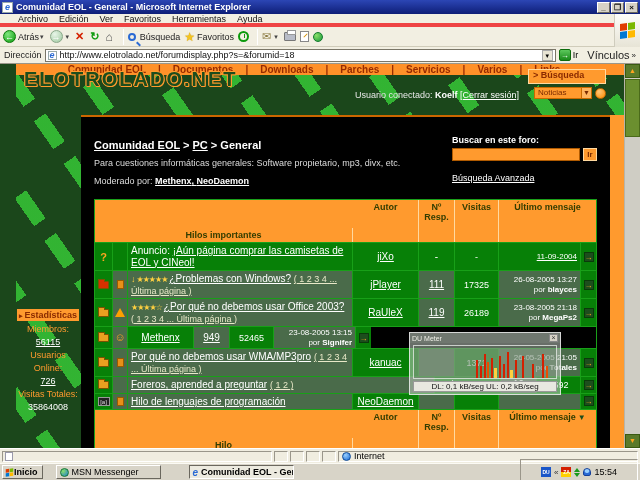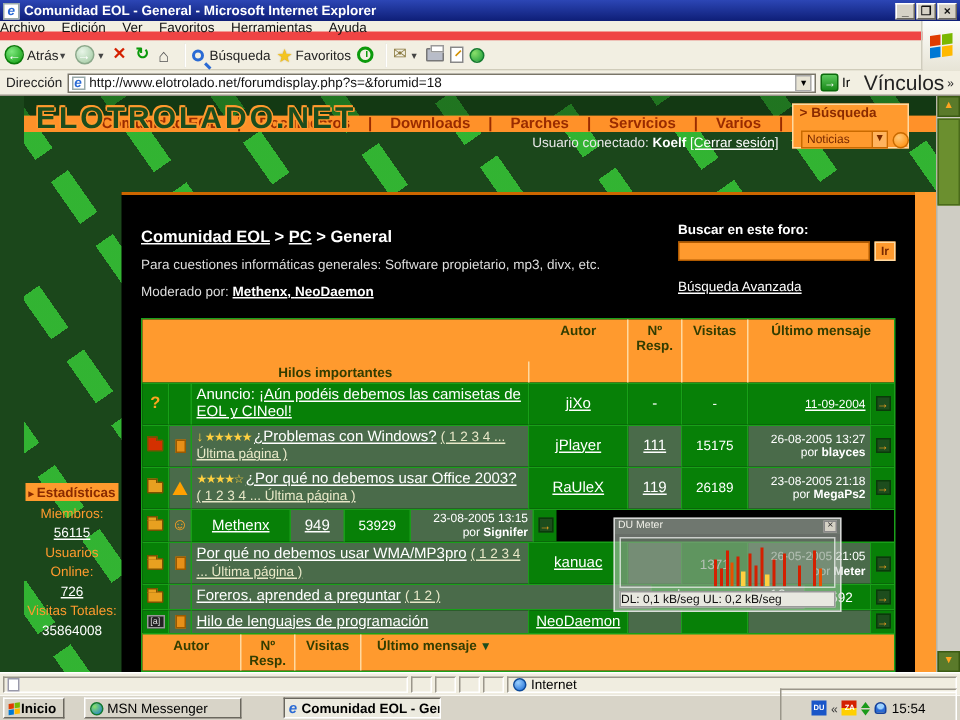--- a/index.html
+++ b/index.html
@@ -8,21 +8,21 @@
 
   
   .titlebar { height:14px; background:linear-gradient(180deg,#2c46b5,#0e1e77); display:flex; align-items:center; padding:0 2px; }
   .ie-doc { width:11px; height:11px; background:#fff; border:1px solid #9aa; margin-right:3px; display:flex; align-items:center; justify-content:center; }
   .ie-doc .e { color:#2a6ad4; font-weight:bold; font-size:9px; line-height:1; font-style:italic; }
   .titlebar .ttl { color:#fff; font-weight:bold; font-size:9px; flex:1; white-space:nowrap; overflow:hidden; }
   .wbtn { width:13px; height:11px; background:#d6d2c6; border:1px solid; border-color:#fff #6a675e #6a675e #fff; margin-left:1px; font-size:8px; line-height:9px; text-align:center; font-weight:bold; color:#111; }
   .wbtn.min::before{content:"_";} .wbtn.res::before{content:"❐";} .wbtn.cls::before{content:"×";}
 
   
-  .menubar { height:13px; background:#f2efe2; display:flex; align-items:center; padding-left:0; border-bottom:6px solid #ef4444; }
+  .menubar { height:13px; background:#f2efe2; display:flex; align-items:center; padding-left:18px; border-bottom:4px solid #ef4444; }
   .menuitem { margin-right:11px; font-size:9px; color:#111; }
   .winlogo { position:absolute; right:0; top:14px; width:26px; height:33px; background:linear-gradient(180deg,#fdfdfa,#e7e4d6); border-left:1px solid #cfccbd; display:flex; align-items:center; justify-content:center; z-index:5; }
   .flag { display:grid; grid-template-columns:7px 7px; grid-template-rows:7px 7px; gap:1px; transform:skewY(-8deg); }
   .flag i:nth-child(1){background:#e03c00;} .flag i:nth-child(2){background:#7ab800;}
   .flag i:nth-child(3){background:#0078d4;} .flag i:nth-child(4){background:#ffb900;}
 
   
   .toolbar { height:20px; background:#f2efe2; display:flex; align-items:center; padding-left:3px; border-bottom:1px solid #d0ccba; }
   .tbtn { display:flex; align-items:center; margin-right:4px; font-size:9px; color:#222; }
   .cir { width:13px; height:13px; border-radius:50%; display:inline-flex; align-items:center; justify-content:center; color:#fff; font-size:9px; font-weight:bold; margin-right:2px; }
@@ -48,36 +48,36 @@
 
   
   .addressbar { height:17px; background:#f2efe2; display:flex; align-items:center; padding:0 2px 0 4px; border-bottom:1px solid #9a968a; }
   .addr-label { font-size:9px; color:#222; margin-right:3px; }
   .addr-field { flex:1; height:13px; background:#fff; border:1px solid #7a7668; display:flex; align-items:center; padding:0 2px; }
   .addr-field .ie-doc { width:9px; height:9px; }
   .addr-url { font-size:9px; color:#111; flex:1; white-space:nowrap; overflow:hidden; }
   .addr-drop { width:11px; height:11px; background:#e8e4d4; border:1px solid #aaa; font-size:7px; text-align:center; line-height:9px; }
   .go-btn { display:flex; align-items:center; margin:0 3px; font-size:9px; }
   .go-ico { width:12px; height:12px; background:linear-gradient(180deg,#5cc85c,#1a8a1a); border:1px solid #0c6a0c; color:#fff; font-size:8px; text-align:center; line-height:11px; margin-right:2px; border-radius:2px; }
-  .links-lbl { font-size:14px; color:#222; margin:0 2px 0 6px;text-align:center; }
+  .links-lbl { font-size:11px; color:#222; margin:0 2px 0 6px;text-align:center; }
   .chev { font-size:8px; color:#222; margin-right:2px; }
 
   
   .viewport { height:384px; display:flex; background:#1b471b; position:relative;padding-left:16px; }
   .page { flex:1; display:flex; flex-direction:column; overflow:hidden; position:relative;
     background-color:#1b471b;
     background-image:
       repeating-linear-gradient(-35deg, rgba(27,71,27,0) 0 34px, rgba(27,71,27,1) 34px 52px),
       repeating-linear-gradient(55deg, transparent 0 22px, rgba(58,216,58,.75) 22px 36px, transparent 36px 60px);
   }
   
   .site-header { height:40px; position:relative; background:rgba(10,40,10,.45); }
   .logo { position:absolute; left:8px; top:4px; font-size:20px; font-weight:900; letter-spacing:2px; color:#1d4d1d; text-transform:uppercase;
     text-shadow:-1px 0 #ff9a2e, 1px 0 #ff9a2e, 0 -1px #ff9a2e, 0 1px #ff9a2e, 1px 1px #ff9a2e, -1px -1px #ff9a2e; }
-  .hdr-search { position:absolute; right:18px; top:5px; width:78px; height:30px; background:#ff9a2e; border:1px solid #ffd9a0; color:#8a2a00; font-weight:bold; font-size:9px; line-height:11px; padding-left:4px; }
+  .hdr-search { position:absolute; right:18px; top:5px; width:78px; height:15px; background:#ff9a2e; border:1px solid #ffd9a0; color:#8a2a00; font-weight:bold; font-size:9px; line-height:11px; padding-left:4px; }
   .user-line { position:absolute; right:105px; top:26px; font-size:9px; color:#e8e8e8; white-space:nowrap; }
   .user-line b { color:#fff; }
   .user-line .logout { color:#fff; text-decoration:underline; }
   .news-row { position:absolute; right:18px; top:23px; display:flex; align-items:center; }
   .news-sel { width:58px; height:12px; background:#ff9a2e; border:1px solid #c96a00; color:#7a2a00; font-size:8px; line-height:10px; padding-left:3px; display:flex; justify-content:space-between; }
   .news-sel .dd { width:10px; background:#ffb45e; border-left:1px solid #c96a00; text-align:center; font-size:7px; }
   .news-go { width:11px; height:11px; border-radius:50%; background:radial-gradient(circle at 35% 30%,#ffc878,#ff8a00); border:1px solid #c96a00; margin-left:3px; }
   
   .nav { height:16px; background:#ff9129; display:flex; align-items:center; justify-content:center; font-weight:bold; font-size:10px; color:#992b00; }
   .nav span.item { margin:0 6px; }
@@ -160,21 +160,21 @@
   .stats-body .num { color:#fff; }
   .stats-body a.num { text-decoration:underline; }
 
   
   .dumeter { position:absolute; left:393px; top:257px; width:152px; height:63px; background:rgba(190,200,190,.55); border:1px solid rgba(240,240,240,.8); z-index:6; font-size:8px; }
   .du-title { height:10px; display:flex; align-items:center; padding:0 2px; color:#f0f0e8; background:rgba(120,130,120,.45); }
   .du-title .t { flex:1; font-size:7px; }
   .du-close { width:9px; height:8px; background:#d6d2c6; border:1px solid #888; font-size:7px; line-height:6px; text-align:center; color:#333; }
   .du-close::before { content:"×"; }
   .du-graph { margin:2px 3px; height:34px; border:1px solid rgba(250,250,250,.7); background:rgba(60,90,60,.25); position:relative; overflow:hidden; }
-  .du-status { margin:0 3px; height:11px; background:#e8e8e0; border:1px solid #999; color:#111; font-size:8px; text-align:left; line-height:10px; }
+  .du-status { margin:0 3px; height:11px; background:#e8e8e0; border:1px solid #999; color:#111; font-size:8px; text-align:center; line-height:10px; }
 
   
   .scroll { width:16px; background:#cfcdc4; display:flex; flex-direction:column; border-left:1px solid #b8b4a8; }
   .sc-btn { height:14px; background:#5a7a2a; border:1px solid #3a5a12; color:#ffa520; font-size:7px; text-align:center; line-height:12px; }
   .sc-thumb { height:58px; background:#6b8f2f; border:1px solid #4a6a1a; margin-top:1px; }
   .sc-track { flex:1; }
   .sc-btn.dn { margin-top:auto; }
 
   
   .statusbar { height:15px; background:#f0ede0; border-top:1px solid #fff; display:flex; align-items:center; padding:0 2px; }
@@ -378,21 +378,21 @@
                 <div class="th-r">Nº Resp.</div>
                 <div class="th-v">Visitas</div>
                 <div class="th-l">Último mensaje</div>
               </div>
 
               <div class="t-row hl">
                 <div class="c-i1">
                     <span class="q-ico">?</span>
                   </div>
                 <div class="c-i2"></div>
-                <div class="c-title"><span class="lbl">Anuncio:</span> <a class="tlink">¡Aún podéis debemos las camisetas de EOL y CINeol!</a></div>
+                <div class="c-title"><span class="lbl">Anuncio:</span> <a class="tlink">¡Aún página comprar las camisetas de EOL y CINeol!</a></div>
                 <div class="c-a">
                     <a>jiXo</a>
                   </div>
                 <div class="c-r">
                     <span>-</span>
                   </div>
                 <div class="c-v">
                     <span>-</span>
                   </div>
                 <div class="c-d">
@@ -411,21 +411,21 @@
                     <span class="note"></span>
                   </div>
                 <div class="c-title"><span class="pfx">↓</span><span class="stars">★★★★★</span><a class="tlink">¿Problemas con Windows?</a> <span class="pages">( 1 2 3 4 ... Última página )</span></div>
                 <div class="c-a">
                     <a>jPlayer</a>
                   </div>
                 <div class="c-r">
                     <a>111</a>
                   </div>
                 <div class="c-v">
-                    <span>15175</span>
+                    <span>17325</span>
                   </div>
                 <div class="c-d">
                     <span>26-08-2005 13:27</span>
                     <span><span>por</span> <span class="by">blayces</span></span>
                   </div>
                 <div class="c-g">
                     <span class="golast"></span>
                   </div>
               </div>
 
@@ -462,21 +462,21 @@
                 <div class="c-i2">
                     <span class="smiley"></span>
                   </div>
                 <div class="c-a">
                     <a>Methenx</a>
                   </div>
                 <div class="c-r">
                     <a>949</a>
                   </div>
                 <div class="c-v">
-                    <span>53929</span>
+                    <span>52465</span>
                   </div>
                 <div class="c-d">
                     <span>23-08-2005 13:15</span>
                     <span><span>por</span> <span class="by">Signifer</span></span>
                   </div>
                 <div class="c-g">
                     <span class="golast"></span>
                   </div>
               </div>
 
@@ -492,21 +492,21 @@
                     <a>kanuac</a>
                   </div>
                 <div class="c-r">
                     <a></a>
                   </div>
                 <div class="c-v">
                     <span>1371</span>
                   </div>
                 <div class="c-d">
                     <span>26-05-2005 21:05</span>
-                    <span><span>por</span> <span class="by">Meter</span></span>
+                    <span><span>por</span> <span class="by">Totales</span></span>
                   </div>
                 <div class="c-g">
                     <span class="golast"></span>
                   </div>
               </div>
 
               <div class="t-row">
                 <div class="c-i1">
                     <span class="folder"></span>
                   </div>
@@ -539,20 +539,21 @@
                   </div>
                 <div class="c-r"></div>
                 <div class="c-v"></div>
                 <div class="c-d"></div>
                 <div class="c-g">
                     <span class="golast"></span>
                   </div>
               </div>
 
               <div class="t-head" style="border-top:1px solid #18a018;">
+                <div class="th-main">Hilo</div>
                 <div class="th-a">Autor</div>
                 <div class="th-r">Nº Resp.</div>
                 <div class="th-v">Visitas</div>
                 <div class="th-l"><span>Último mensaje</span><span class="sort-ico">▼</span></div>
               </div>
 
             </div>
 
           </div>
         </div>

